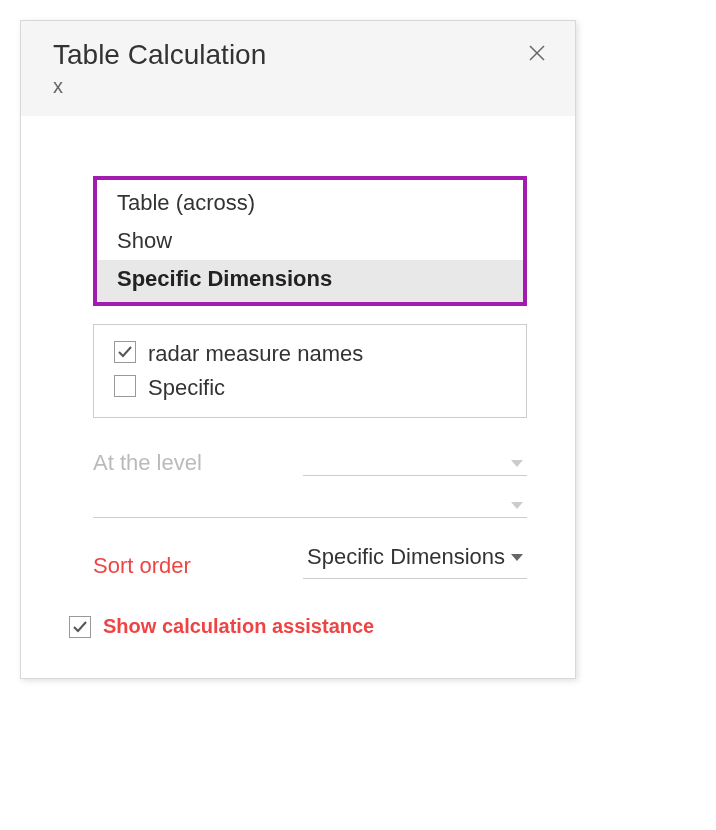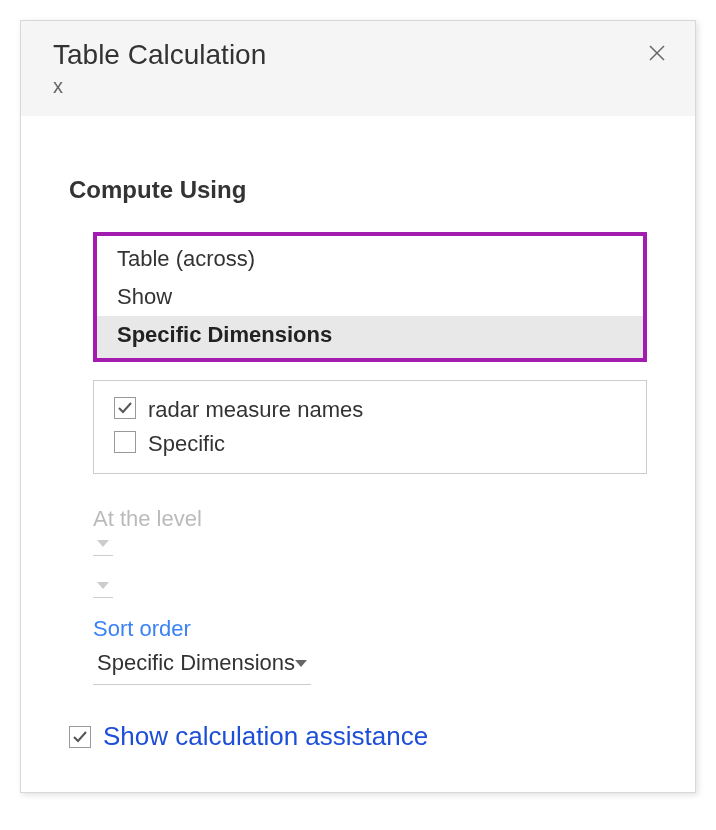--- a/index.html
+++ b/index.html
@@ -6,21 +6,21 @@
       margin: 0;
       padding: 0;
       box-sizing: border-box;
     }
     body {
       font-family: -apple-system, BlinkMacSystemFont, "Segoe UI", Arial, sans-serif;
       background: #ffffff;
       padding: 20px;
     }
     .dialog {
-      width: 676px;
+      width: 556px;
       background: #ffffff;
       border: 1px solid #d8d8d8;
       box-shadow: 2px 2px 6px rgba(0,0,0,0.12);
       position: relative;
     }
     .dialog-header {
       background: #f5f5f5;
       padding: 18px 24px 18px 32px;
       display: flex;
       justify-content: space-between;
@@ -114,28 +114,27 @@
     }
     .checkbox.checked svg {
       display: block;
     }
     .dimension-label {
       font-size: 22px;
       color: #333333;
     }
     .form-row {
       display: flex;
-      align-items: flex-start;
+      align-items: flex-end;
       margin-left: 24px;
       margin-bottom: 18px;
-      flex-direction: column;
     }
     .form-label {
       font-size: 22px;
-      color: #3b82f6;
+      color: #ef4444;
       width: 210px;
     }
     .form-label.disabled {
       color: #bbbbbb;
     }
     .form-select {
       flex: 1;
       border: none;
       border-bottom: 1px solid #cccccc;
       padding: 8px 4px;
@@ -160,43 +159,43 @@
     .form-select.disabled .caret {
       border-top-color: #cccccc;
     }
     .assist-row {
       display: flex;
       align-items: center;
       gap: 12px;
       margin-top: 36px;
     }
     .assist-label {
-      font-size: 26px;
-      color: #1d4ed8;
+      font-size: 20px;
+      color: #ef4444;
+      font-weight: bold;
     }
   </style>
 </head>
 <body>
 
 <div class="dialog">
   <div class="dialog-header">
     <div class="header-left">
       <div class="dialog-title">Table Calculation</div>
       <div class="dialog-subtitle">x</div>
     </div>
     <button class="close-btn">
       <svg viewBox="0 0 20 20">
         <line x1="3" y1="3" x2="17" y2="17" stroke="#666" stroke-width="1.5"></line>
         <line x1="17" y1="3" x2="3" y2="17" stroke="#666" stroke-width="1.5"></line>
       </svg>
     </button>
   </div>
 
   <div class="dialog-body">
-    <div class="section-title">Compute Using</div>
 
     <div class="options-box">
       <div class="option-item">Table (across)</div>
       <div class="option-item">Show</div>
       <div class="option-item selected">Specific Dimensions</div>
     </div>
 
     <div class="dimensions-box">
       <div class="dimension-item">
         <div class="checkbox checked">

